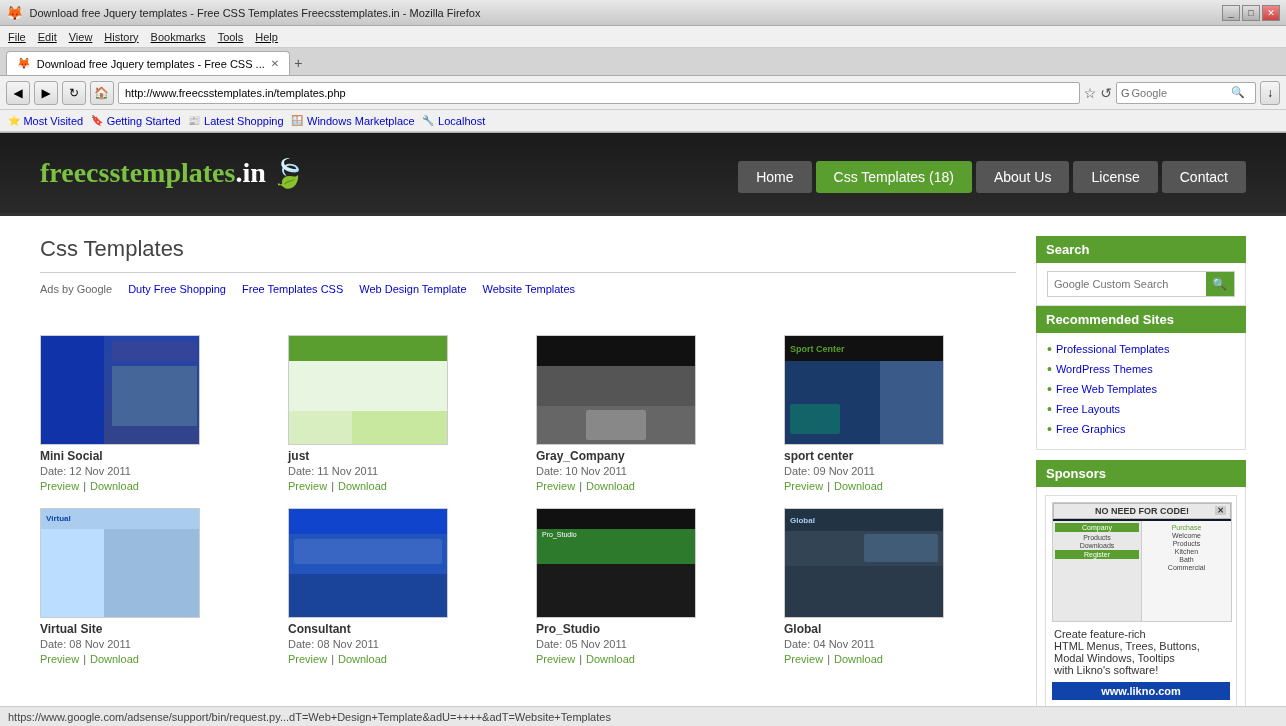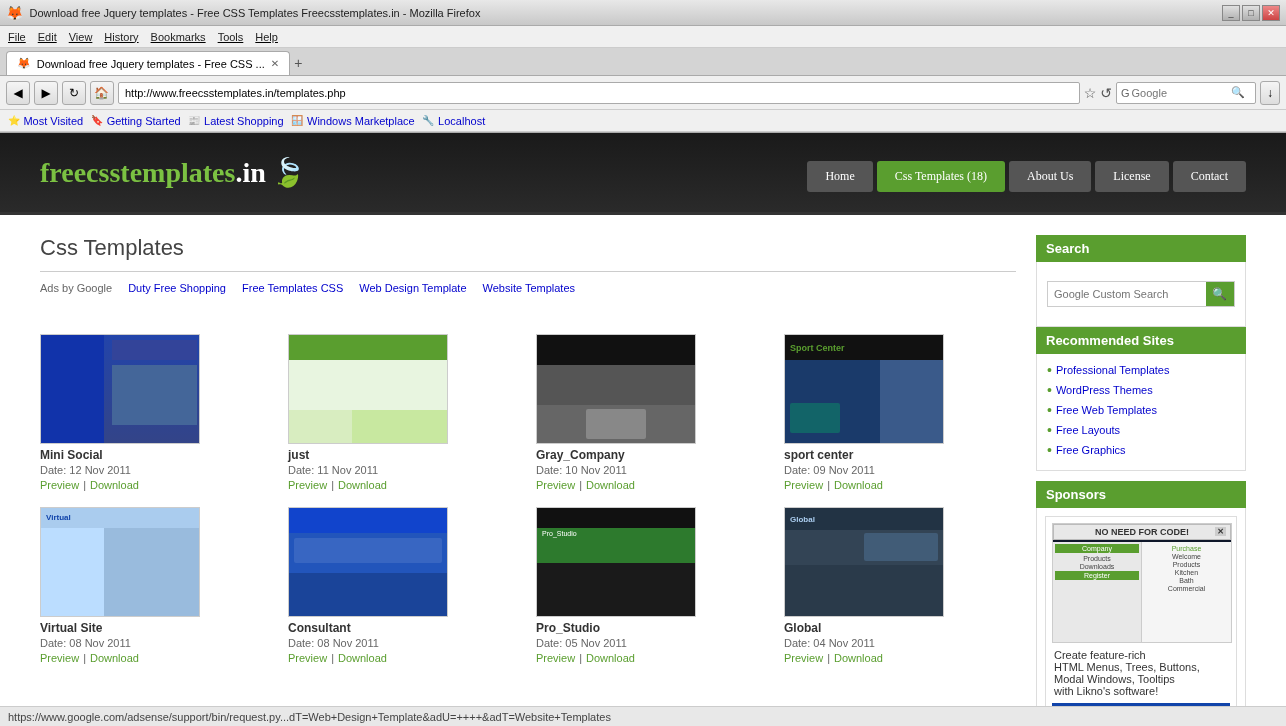--- a/index.html
+++ b/index.html
@@ -87,21 +87,21 @@
     .logo-free { color: #7bc142; font-size: 28px; font-weight: bold; font-family: Georgia, serif; }
     .logo-css { color: #7bc142; font-size: 28px; font-weight: bold; font-family: Georgia, serif; }
     .logo-templates { color: #7bc142; font-size: 28px; font-weight: bold; font-family: Georgia, serif; }
     .logo-in { color: white; font-size: 28px; font-weight: bold; font-family: Georgia, serif; }
     .logo-dot { color: white; font-size: 28px; font-weight: bold; font-family: Georgia, serif; }
     .logo-leaf { color: #5a9e2f; font-size: 28px; margin-left: 6px; }
 
     .main-nav { display: flex; gap: 4px; margin-top: 8px; }
     .nav-link {
       padding: 8px 18px; background: #555; color: white; text-decoration: none;
-      font-size: 12px; cursor: pointer; border-radius: 3px; font-family: Liberation Serif, serif;
+      font-size: 14px; cursor: pointer; border-radius: 3px;
     }
     .nav-link.active { background: #5a9e2f; }
 
     .page-content {
       display: flex; padding: 20px 40px; gap: 20px;
     }
     .main-content { flex: 1; }
     .sidebar { width: 210px; }
 
     .page-title { font-size: 22px; color: #444; margin-bottom: 10px; font-weight: normal; border-bottom: 1px solid #ccc; padding-bottom: 10px; }
@@ -121,21 +121,21 @@
     .template-links { margin-top: 3px; display: flex; gap: 4px; align-items: center; }
     .template-link { font-size: 11px; color: #5a9e2f; text-decoration: none; cursor: pointer; }
     .template-sep { font-size: 11px; color: #666; }
 
     
     .sidebar-section { }
     .sidebar-title {
       background: #5a9e2f; color: white; padding: 6px 10px;
       font-size: 13px; font-weight: bold;
     }
-    .sidebar-body { background: white; border: 1px solid #ddd; border-top: none; padding: 19px 10px; }
+    .sidebar-body { background: white; border: 1px solid #ddd; border-top: none; padding: 8px 10px; }
     .search-box {
       display: flex; border: 1px solid #ccc; height: 26px;
     }
     .search-input { flex: 1; border: none; outline: none; padding: 0 6px; font-size: 11px; }
     .search-btn {
       width: 28px; background: #5a9e2f; border: none; cursor: pointer;
       color: white; font-size: 12px;
     }
 
     .rec-sites { padding: 8px 10px; background: white; border: 1px solid #ddd; border-top: none; }

